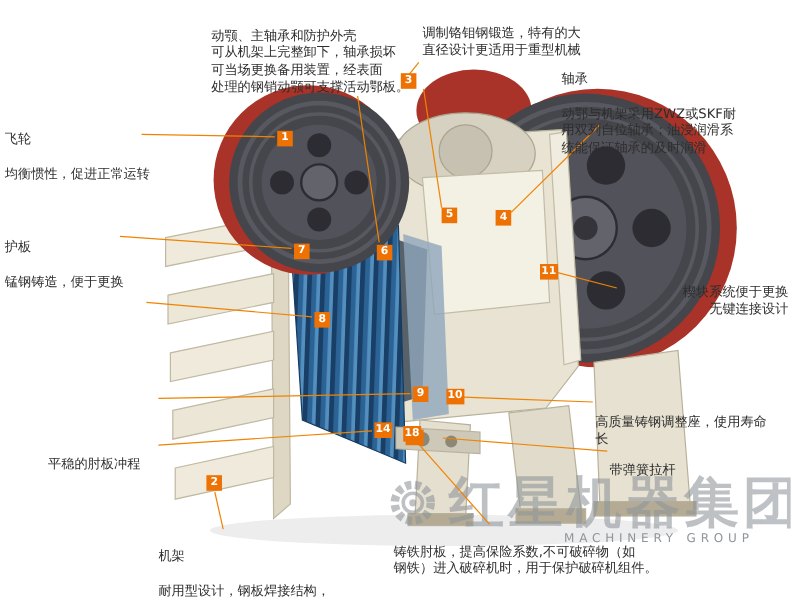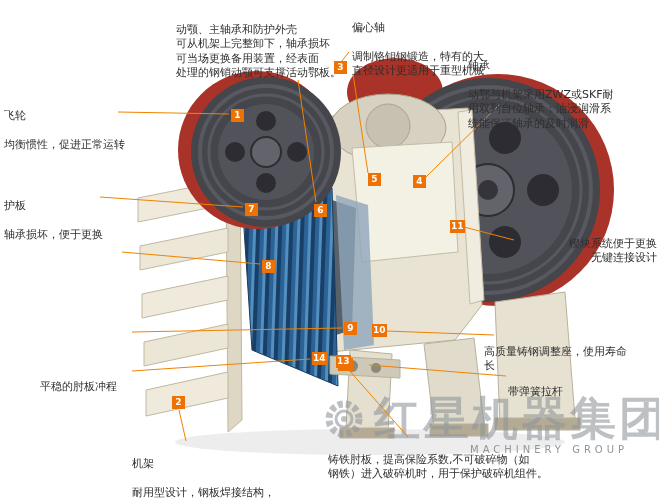--- a/index.html
+++ b/index.html
@@ -141,51 +141,50 @@
   <div class="marker" style="left:334px;top:61px">3</div>
   <div class="marker" style="left:413px;top:175px">4</div>
   <div class="marker" style="left:368px;top:173px">5</div>
   <div class="marker" style="left:314px;top:204px">6</div>
   <div class="marker" style="left:245px;top:203px">7</div>
   <div class="marker" style="left:262px;top:260px">8</div>
   <div class="marker" style="left:344px;top:322px">9</div>
   <div class="marker" style="left:372px;top:324px">10</div>
   <div class="marker" style="left:450px;top:220px">11</div>
   <div class="marker" style="left:338px;top:358px">12</div>
-  <div class="marker" style="left:336px;top:355px">13</div>
+  <div class="marker" style="left:336px;top:355px">18</div>
   <div class="marker" style="left:312px;top:352px">14</div>
 
   <div class="ann" style="left:176px;top:8px;width:185px">
     <div>动颚、主轴承和防护外壳
 可从机架上完整卸下，轴承损坏
 可当场更换备用装置，经表面
 处理的钢销动颚可支撑活动鄂板。</div>
   </div>
 
   <div class="ann" style="left:352px;top:6px;width:160px">
-    <div>偏心轴</div>
     <div>调制铬钼钢锻造，特有的大
 直径设计更适用于重型机械</div>
   </div>
 
   <div class="ann" style="left:468px;top:44px;width:190px">
     <div>轴承</div>
     <div>动鄂与机架采用ZWZ或SKF耐
 用双列自位轴承；油浸润滑系
 统能保证轴承的及时润滑</div>
   </div>
 
   <div class="ann" style="left:4px;top:94px;width:140px">
     <div>飞轮</div>
     <div>均衡惯性，促进正常运转</div>
   </div>
 
   <div class="ann" style="left:4px;top:184px;width:130px">
     <div>护板</div>
-    <div>轴承损坏，便于更换</div>
+    <div>锰钢铸造，便于更换</div>
   </div>
 
 
 
   <div class="ann" style="left:40px;top:365px;width:120px">
     <div>平稳的肘板冲程</div>
   </div>
 
   <div class="ann" style="left:132px;top:442px;width:175px">
     <div>机架</div>
@@ -197,21 +196,21 @@
   <div class="ann" style="right:2px;top:222px;width:160px;text-align:right">
     <div>楔块系统便于更换
 无键连接设计</div>
   </div>
 
   <div class="ann" style="left:328px;top:438px;width:230px">
     <div>铸铁肘板，提高保险系数,不可破碎物（如
 钢铁）进入破碎机时，用于保护破碎机组件。</div>
   </div>
 
-  <div class="ann" style="left:484px;top:330px;width:144px">
+  <div class="ann" style="left:496px;top:330px;width:144px">
     <div>高质量铸钢调整座，使用寿命长</div>
   </div>
 
   <div class="ann" style="left:508px;top:370px;width:100px">
     <div>带弹簧拉杆</div>
   </div>
 
 </div>
 
 </body></html>

